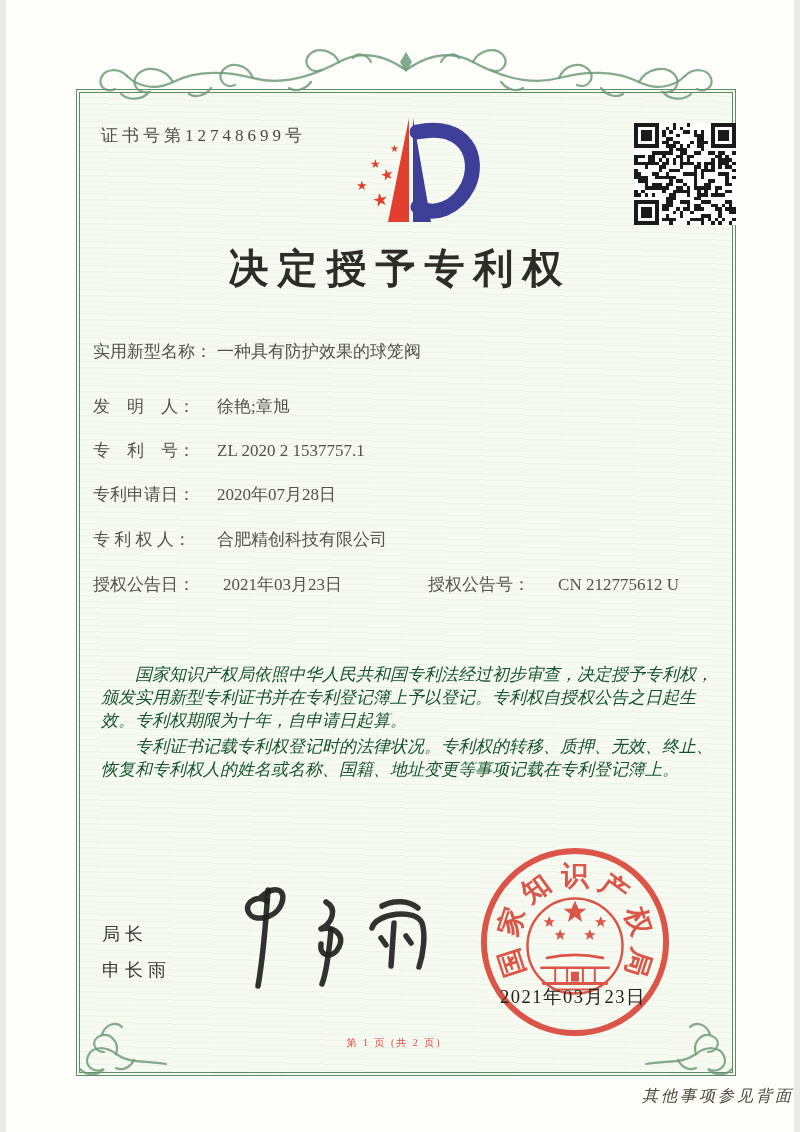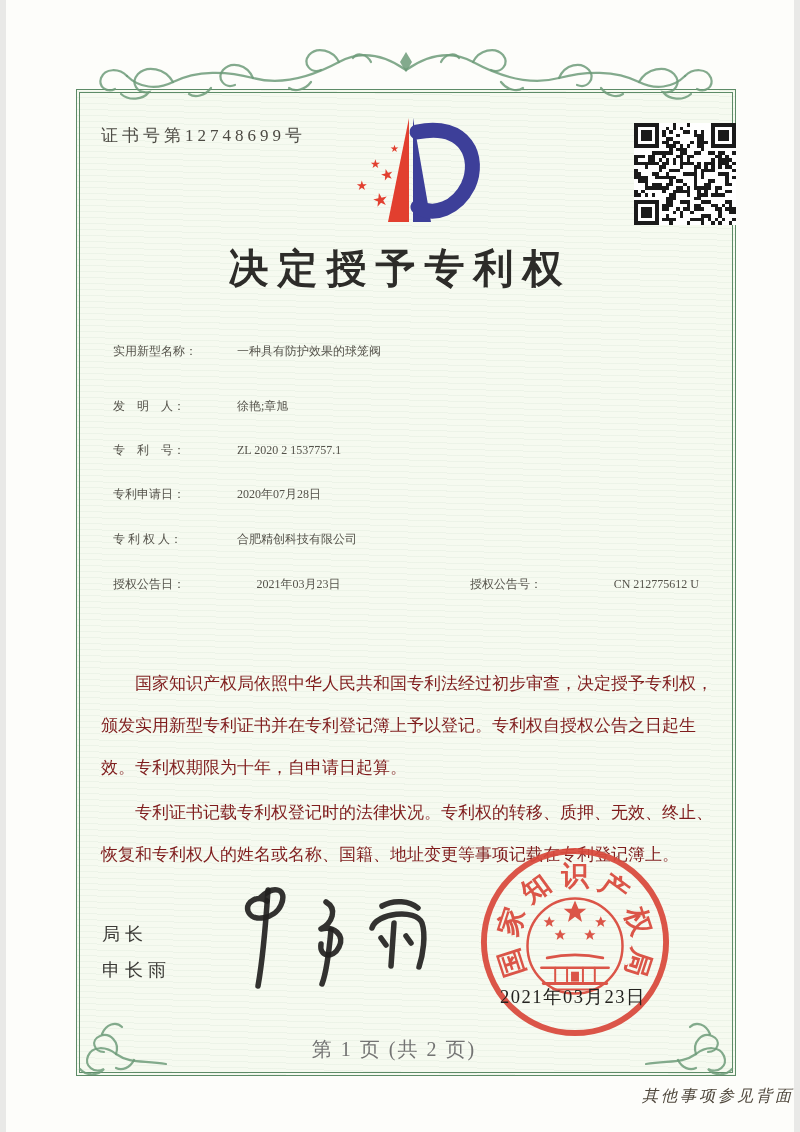--- a/index.html
+++ b/index.html
@@ -23,46 +23,46 @@
   .orn-stroke{fill:none;stroke:#6d9b79;stroke-width:2.2;stroke-linecap:round;opacity:.85;}
   .orn-fill{fill:#6d9b79;opacity:.85;}
 
   .cert-no{position:absolute;left:95px;top:124px;font-size:17px;letter-spacing:4px;color:#4c4a43;}
   .logo{position:absolute;left:332px;top:110px;width:150px;height:126px;}
   .qr{position:absolute;left:628px;top:123px;width:102px;height:102px;}
   .title{
     position:absolute;left:0;right:0;top:241px;text-align:center;
     font-size:40px;font-weight:700;letter-spacing:9px;color:#2d2c29;
   }
-  .fields{position:absolute;left:107px;top:338px;width:586px;font-size:12px;color:#54524a;}
+  .fields{position:absolute;left:87px;top:338px;width:586px;font-size:17px;color:#54524a;}
   .frow{display:flex;line-height:27px;}
   .flabel{flex:0 0 124px;white-space:pre;}
   .fvalue{flex:1;}
   .mb-lg{margin-bottom:28px;} .mb-md{margin-bottom:17px;} .mb-sm{margin-bottom:18px;margin-top:8px;}
   .grant-row{display:flex;line-height:27px;margin-top:1px;justify-content:space-between;}
   .grant-no{margin-left:58px;white-space:pre;}
   .grant-left{white-space:pre;}
 
   .paras{
     position:absolute;left:95px;top:663px;width:616px;
-    font-size:17px;line-height:42px;color:#7f1d1d;
+    font-size:17px;line-height:23px;color:#14532d;font-style:italic;
   }
   .paras p{margin:0 0 3px 0;text-indent:2em;}
 
   .director{position:absolute;left:96px;top:916px;font-size:18px;letter-spacing:5px;color:#3b3a36;line-height:36px;}
   .signature{position:absolute;left:208px;top:878px;width:232px;height:118px;}
   .sig-stroke{fill:none;stroke:#22211f;stroke-width:5.5;stroke-linecap:round;stroke-linejoin:round;opacity:.92;}
 
   .seal{position:absolute;left:470px;top:843px;width:198px;height:198px;opacity:.93;}
   .seal-red{fill:#d9493c;}
   .seal-ring-text{font-family:"Liberation Serif","DejaVu Serif",serif;font-size:28px;font-weight:700;fill:#d9493c;}
   .seal-line{fill:none;stroke:#d9493c;stroke-linecap:round;}
   .seal-date{position:absolute;left:494px;top:984px;font-size:18.5px;letter-spacing:1.5px;color:#23221f;z-index:5;}
 
-  .page-info{position:absolute;left:0;right:12px;top:1036px;text-align:center;font-size:20px;letter-spacing:2px;color:#737373;}
+  .page-info{position:absolute;left:0;right:12px;top:1036px;text-align:center;font-size:10px;letter-spacing:2px;color:#ef4444;}
   .back-note{position:absolute;left:0;right:0;top:1086px;text-align:right;font-size:16px;font-style:italic;letter-spacing:3px;color:#4f473c;padding-left:6px;}
   .z-content{z-index:2;} .z-seal{z-index:3;}
 </style>
 </head>
 <body>
 
 <div class="sheet">
 
   <div class="paper-bg"></div>
   <div class="frame"></div>

